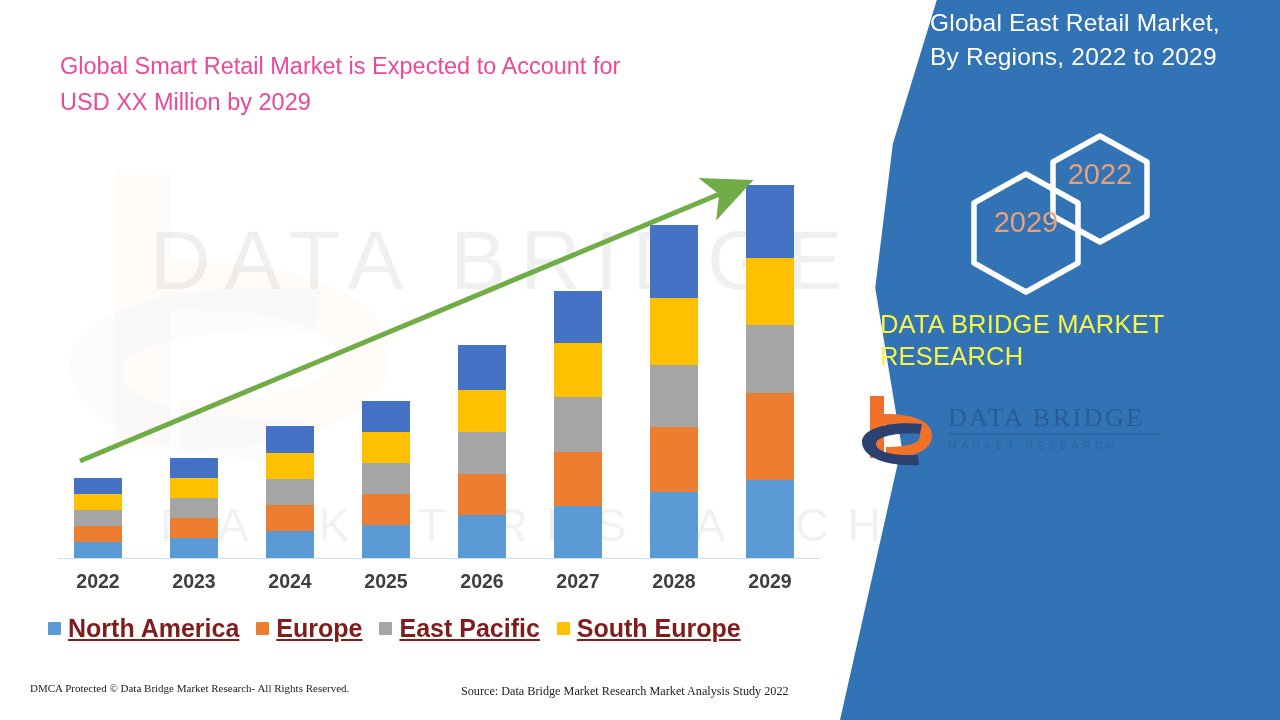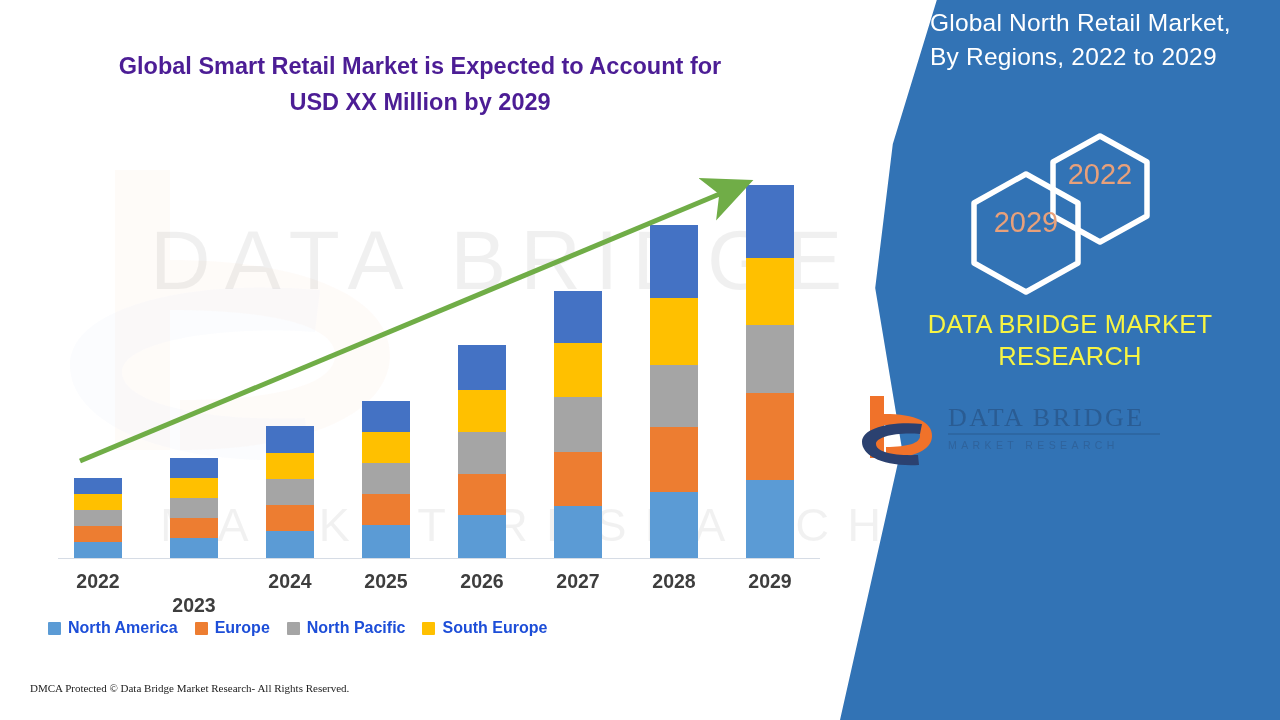--- a/index.html
+++ b/index.html
@@ -35,21 +35,21 @@
     width:100%;
   }
   .hex-2022{left:205px;top:2px;}
   .hex-2022 .hex-label{top:28px;font-size:29px;}
   .hex-2029{left:125px;top:40px;}
   .hex-2029 .hex-label{top:38px;font-size:29px;}
 
   .brand-name{
     position:absolute;left:40px;top:308px;width:380px;
     color:#F7F443;font-size:25.5px;line-height:32px;font-weight:400;
-    text-align:center;letter-spacing:.2px;
+    text-align:left;letter-spacing:.2px;
   }
 
   
   .dbmr-logo{position:absolute;left:20px;top:388px;width:400px;height:90px;}
   .dbmr-logo .logo-mark{position:absolute;left:0;top:4px;}
   .dbmr-logo .logo-text{
     position:absolute;left:88px;top:16px;width:300px;
   }
   .logo-text .l1{
     font-family:"Liberation Serif", serif;
@@ -59,22 +59,22 @@
   .logo-text .l2{
     font-family:"Liberation Sans", sans-serif;
     font-size:10.5px;letter-spacing:4.4px;color:#2F639C;
     line-height:16px;
   }
   .logo-text .rule{height:1.5px;background:#2A5C93;opacity:.55;margin:1px 0 2px 0;width:212px;}
 
   
   .chart-title{
     position:absolute;left:60px;top:48px;width:720px;
-    text-align:center;color:#4c1d95;
-    font-size:23.5px;line-height:36px;font-weight:700;
+    text-align:left;color:#ec4899;
+    font-size:23.5px;line-height:36px;font-weight:400;
   }
 
   .watermark{
     position:absolute;left:0;top:0;width:880px;height:680px;
     pointer-events:none;overflow:hidden;
   }
   .wm-text{
     position:absolute;left:150px;top:175px;width:720px;
     font-size:84px;letter-spacing:14px;color:#000;opacity:.055;
     font-weight:400;line-height:170px;white-space:nowrap;
@@ -96,21 +96,21 @@
     position:absolute;width:90px;text-align:center;
     font-size:19.5px;font-weight:700;color:#3E3E3E;
   }
 
   .legend{
     position:absolute;left:48px;top:616px;width:800px;height:24px;
     display:flex;align-items:center;gap:0px;
   }
   .legend-item{display:flex;align-items:center;margin-right:17px;}
   .legend-swatch{width:13px;height:13px;display:inline-block;margin-right:7px;border-radius:1px;}
-  .legend-label{font-size:16px;font-weight:700;color:#1d4ed8;white-space:nowrap;}
+  .legend-label{font-size:25px;font-weight:700;color:#7f1d1d;white-space:nowrap;text-decoration:underline;}
 
   .footer-left{
     position:absolute;left:30px;top:682px;
     font-family:"Liberation Serif", serif;
     font-size:11px;color:#222;white-space:nowrap;
   }
   .footer-right{
     position:absolute;left:461px;top:684px;
     font-family:"Liberation Serif", serif;
     font-size:12.2px;color:#222;white-space:nowrap;
@@ -203,55 +203,56 @@
         <marker id="ah" markerWidth="11" markerHeight="11" refX="3.2" refY="5.2" orient="auto">
           <path d="M0,0.6 L10,5.2 L0,9.8 L2.6,5.2 Z" fill="#70AD47"></path>
         </marker>
       </defs>
       <line x1="80" y1="461" x2="722" y2="193" stroke="#70AD47" stroke-width="5" marker-end="url(#ah)"></line>
     </svg>
   </div>
 
   <div class="xlabels" id="xlabels">
       <div class="xlabel" style="left: 53px;">2022</div>
-      <div class="xlabel" style="left: 149px; margin-top: 24px;">2023</div>
+      <div class="xlabel" style="left: 149px;">2023</div>
       <div class="xlabel" style="left: 245px;">2024</div>
       <div class="xlabel" style="left: 341px;">2025</div>
       <div class="xlabel" style="left: 437px;">2026</div>
       <div class="xlabel" style="left: 533px;">2027</div>
       <div class="xlabel" style="left: 629px;">2028</div>
       <div class="xlabel" style="left: 725px;">2029</div>
     </div>
 
   <div class="legend" id="legend">
       <div class="legend-item">
         <span class="legend-swatch" style="background: rgb(91, 155, 213);"></span>
         <span class="legend-label">North America</span>
       </div>
       <div class="legend-item">
         <span class="legend-swatch" style="background: rgb(237, 125, 49);"></span>
         <span class="legend-label">Europe</span>
       </div>
       <div class="legend-item">
         <span class="legend-swatch" style="background: rgb(165, 165, 165);"></span>
-        <span class="legend-label">North Pacific</span>
+        <span class="legend-label">East Pacific</span>
       </div>
       <div class="legend-item">
         <span class="legend-swatch" style="background: rgb(255, 192, 0);"></span>
         <span class="legend-label">South Europe</span>
       </div>
     </div>
 
   <div class="footer-left">DMCA Protected © Data Bridge Market Research- All Rights Reserved.</div>
+  <div class="footer-right">Source: Data Bridge Market Research Market Analysis Study 2022</div>
 
   <div class="right-panel">
     <div class="panel-bg"></div>
 
     <div class="panel-title">
-      <div>Global North Retail Market,</div>
+      <div>Global East Retail Market,</div>
       <div>By Regions, 2022 to 2029</div>
     </div>
 
     <div class="hex-wrap">
       <div class="hex hex-2022">
         <svg width="110" height="118" viewBox="0 0 110 118">
           <polygon points="55,6 102,32 102,86 55,112 8,86 8,32" fill="none" stroke="#FFFFFF" stroke-width="5.5" stroke-linejoin="round"></polygon>
         </svg>
         <div class="hex-label">2022</div>
       </div>

